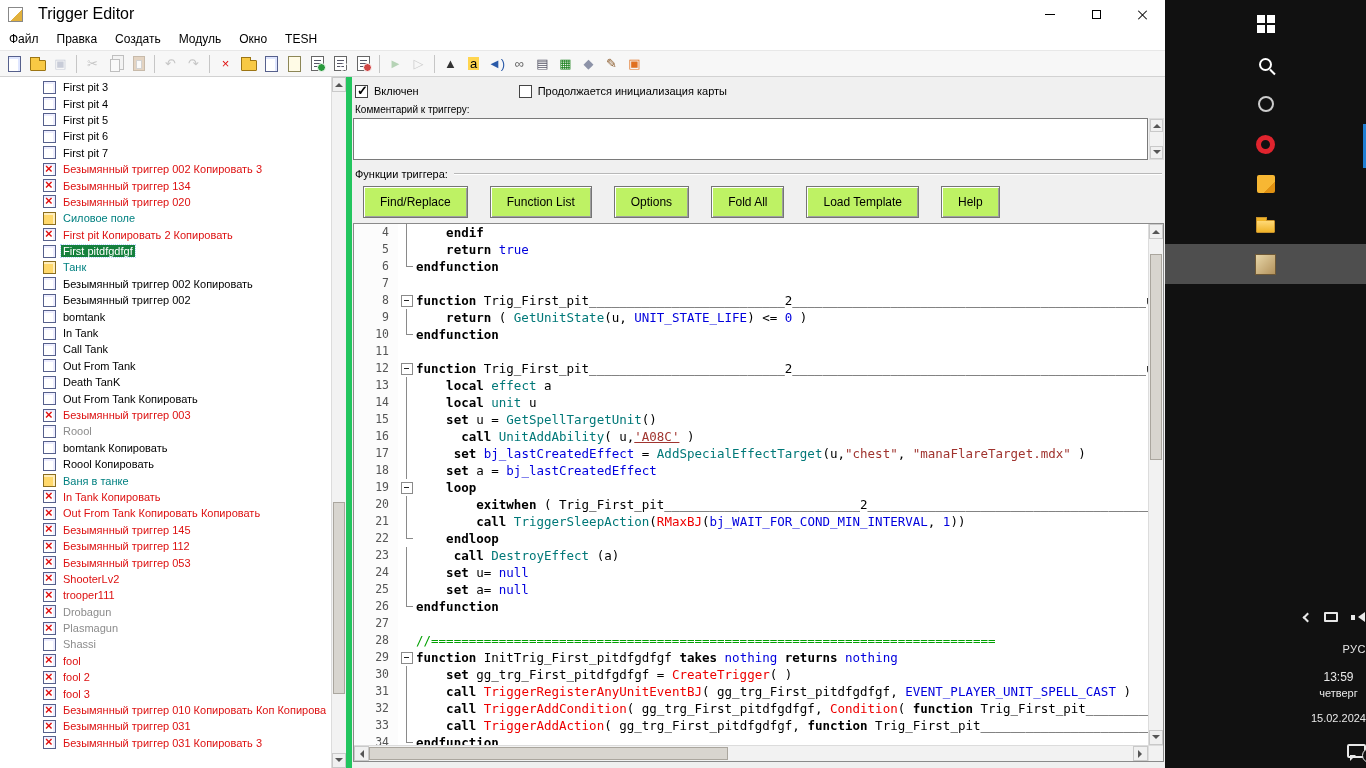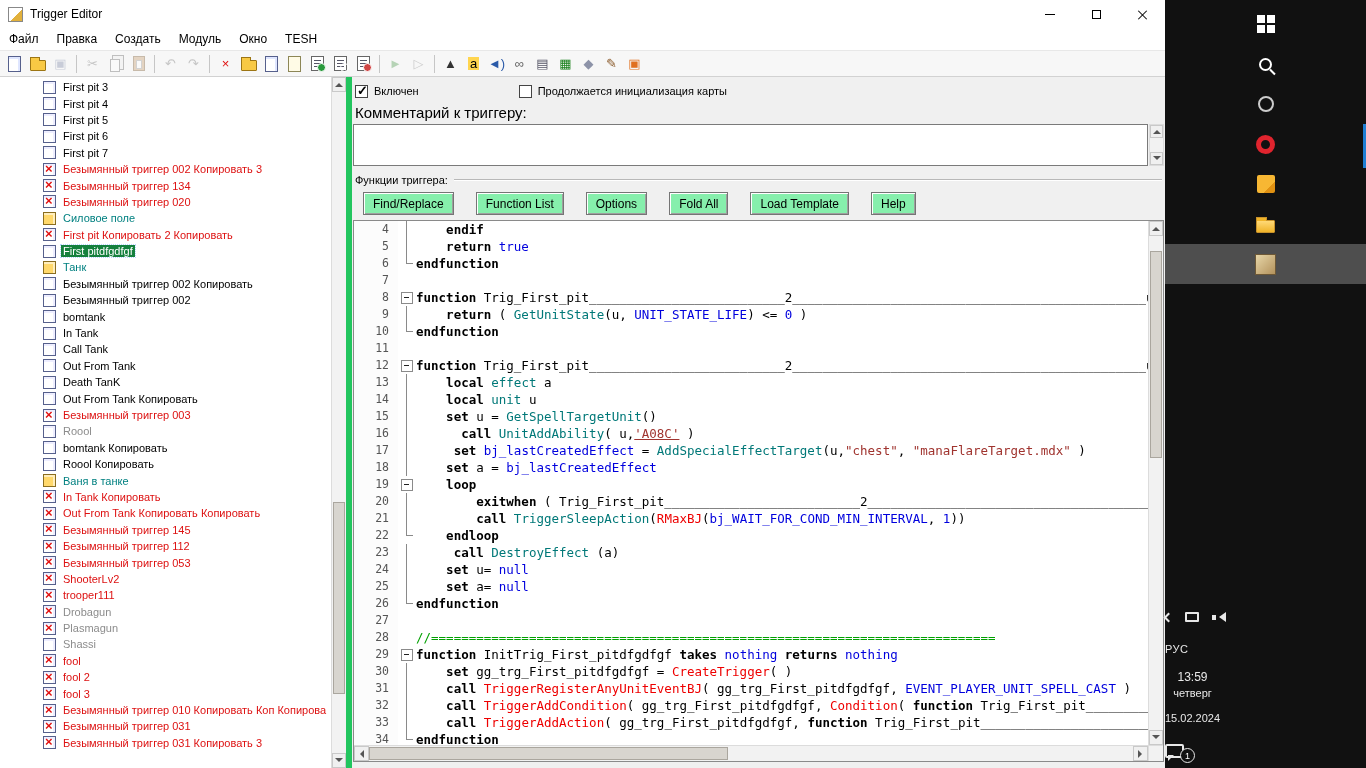--- a/index.html
+++ b/index.html
@@ -2,21 +2,21 @@
 <html><head>
 <meta charset="utf-8">
 <style>
 *{margin:0;padding:0;box-sizing:border-box;}
 html,body{width:1366px;height:768px;overflow:hidden;font-family:"Liberation Sans",sans-serif;background:#000;}
 .screen{position:relative;width:1366px;height:768px;background:#f0f0f0;}
 .app{position:absolute;left:0;top:0;width:1165px;height:768px;background:#f0f0f0;display:flex;flex-direction:column;}
 
 .titlebar{height:28px;background:#fff;display:flex;align-items:center;padding-left:8px;flex:none;}
 .app-ico{width:15px;height:15px;margin-right:7px;background:linear-gradient(135deg,#fff 55%,#e2b13c 55%);border:1px solid #888;flex:none;}
-.title{font-size:12px;color:#000;}
+.title{font-size:16px;color:#000;margin-left:8px;}
 .wctrl{margin-left:auto;display:flex;height:100%;}
 .wbtn{width:46px;height:100%;display:flex;align-items:center;justify-content:center;}
 .ico-min{width:10px;height:1px;background:#000;}
 .ico-max{width:9px;height:9px;border:1px solid #000;}
 .ico-close{position:relative;width:11px;height:11px;}
 .ico-close::before,.ico-close::after{content:"";position:absolute;left:5px;top:0;width:1px;height:12px;background:#000;}
 .ico-close::before{transform:rotate(45deg);}
 .ico-close::after{transform:rotate(-45deg);}
 
 .menubar{height:22px;background:#fff;display:flex;align-items:center;font-size:12px;flex:none;}
@@ -63,30 +63,30 @@
 .strackh{flex:1;position:relative;}
 .sthumbh{position:absolute;top:1px;bottom:1px;background:#d8d5cf;border:1px solid #aaa69e;}
 .corner{width:15px;background:#f2f2f2;border-left:1px solid #ddd;flex:none;}
 
 .rightpanel{flex:1;display:flex;flex-direction:column;padding:4px 1px 6px 1px;min-width:0;background:#f0f0f0;}
 .chkrow{display:flex;align-items:center;height:16px;font-size:11px;margin:2px 0 0 2px;flex:none;}
 .cb{width:13px;height:13px;border:1px solid #444;background:#fff;position:relative;flex:none;}
 .cb.on::after{content:"✓";position:absolute;left:1px;top:-3px;font-size:13px;font-weight:bold;color:#000;}
 .cblabel{margin-left:6px;}
 .chk2{margin-left:100px;}
-.comment-label{font-size:15px;margin:5px 0 3px 2px;flex:none;}
+.comment-label{font-size:10px;margin:5px 0 3px 2px;flex:none;}
 .comment-area{display:flex;height:42px;flex:none;}
 .comment-box{flex:1;border:1px solid #7a7a7a;background:#fff;resize:none;font:12px "Liberation Sans",sans-serif;padding:2px 4px;outline:none;}
 .mini-scroll{width:15px;display:flex;flex-direction:column;background:#f2f2f2;border:1px solid #dcdcdc;margin-left:1px;flex:none;}
 .mini-scroll .sbtn{height:13px;}
 .group-row{display:flex;align-items:center;margin:8px 2px 0 2px;flex:none;}
 .group-label{font-size:11px;padding-right:6px;white-space:nowrap;}
 .group-line{flex:1;height:2px;border-top:1px solid #b8b8b8;border-bottom:1px solid #fff;}
 .btnrow{display:flex;gap:22px;margin:6px 0 5px 10px;flex:none;}
-.btn{height:23px;padding:0 9px;background:#86efac;border:1px solid #757575;box-shadow:inset 1px 1px 0 #fff,inset -1px -1px 0 #9f9f9f;font:12px "Liberation Sans",sans-serif;color:#000;}
+.btn{height:32px;padding:0 16px;background:#bef264;border:1px solid #757575;box-shadow:inset 1px 1px 0 #fff,inset -1px -1px 0 #9f9f9f;font:12px "Liberation Sans",sans-serif;color:#000;}
 
 .editor{flex:1;display:flex;flex-direction:column;border:1px solid #8a8a8a;background:#fff;min-height:0;}
 .editor-body{flex:1;display:flex;min-height:0;}
 .code-scroll{flex:1;overflow:hidden;}
 .cl{display:flex;height:17px;line-height:17px;font-family:"DejaVu Sans Mono",monospace;font-size:12.5px;}
 .ln{width:44px;text-align:right;padding-right:9px;color:#555;font-size:11.5px;flex:none;background:#fcfcfc;}
 .fold{width:18px;flex:none;position:relative;}
 .fold.l::before{content:"";position:absolute;left:8px;top:0;bottom:0;width:1px;background:#8a8a8a;}
 .fold.e::before{content:"";position:absolute;left:8px;top:0;height:9px;width:1px;background:#8a8a8a;}
 .fold.e::after{content:"";position:absolute;left:8px;top:8px;width:7px;height:1px;background:#8a8a8a;}
@@ -95,21 +95,21 @@
 .ct{flex:1;white-space:pre;overflow:hidden;}
 .x-k{color:#000;font-weight:bold;}
 .x-p{color:#000;}
 .x-b{color:#0000dd;}
 .x-t{color:#007878;}
 .x-r{color:#ee0000;}
 .x-s{color:#a0342f;}
 .x-w{color:#a0342f;text-decoration:underline;}
 .x-c{color:#00a000;}
 
-.taskbar{position:absolute;right:0;top:0;width:201px;height:768px;background:#111;display:flex;flex-direction:column;align-items:flex-start;color:#e8e8e8;}
+.taskbar{position:absolute;right:0;top:0;width:201px;height:768px;background:#111;display:flex;flex-direction:column;align-items:flex-end;color:#e8e8e8;}
 .tb-btn{width:100%;height:40px;display:flex;align-items:center;justify-content:center;flex:none;}
 .tb-btn.active{background:#4e4e4e;}
 .winlogo{display:grid;grid-template-columns:8px 8px;grid-template-rows:8px 8px;gap:2px;}
 .winlogo i{background:#fff;}
 .searchico{width:13px;height:13px;border:2px solid #fff;border-radius:50%;position:relative;}
 .searchico::after{content:"";position:absolute;width:7px;height:2px;background:#fff;transform:rotate(45deg);left:8px;top:11px;}
 .ringico{width:16px;height:16px;border:2px solid #ccc;border-radius:50%;}
 .operaico{width:19px;height:19px;border:5px solid #e0242e;border-radius:50%;}
 .noteico{width:18px;height:18px;background:linear-gradient(135deg,#f7b733 68%,#e09112 68%);border-radius:2px;}
 .folderico{width:19px;height:13px;background:linear-gradient(#ffd977,#f0b429);border:1px solid #c8922a;border-radius:1px;position:relative;margin-top:4px;}

